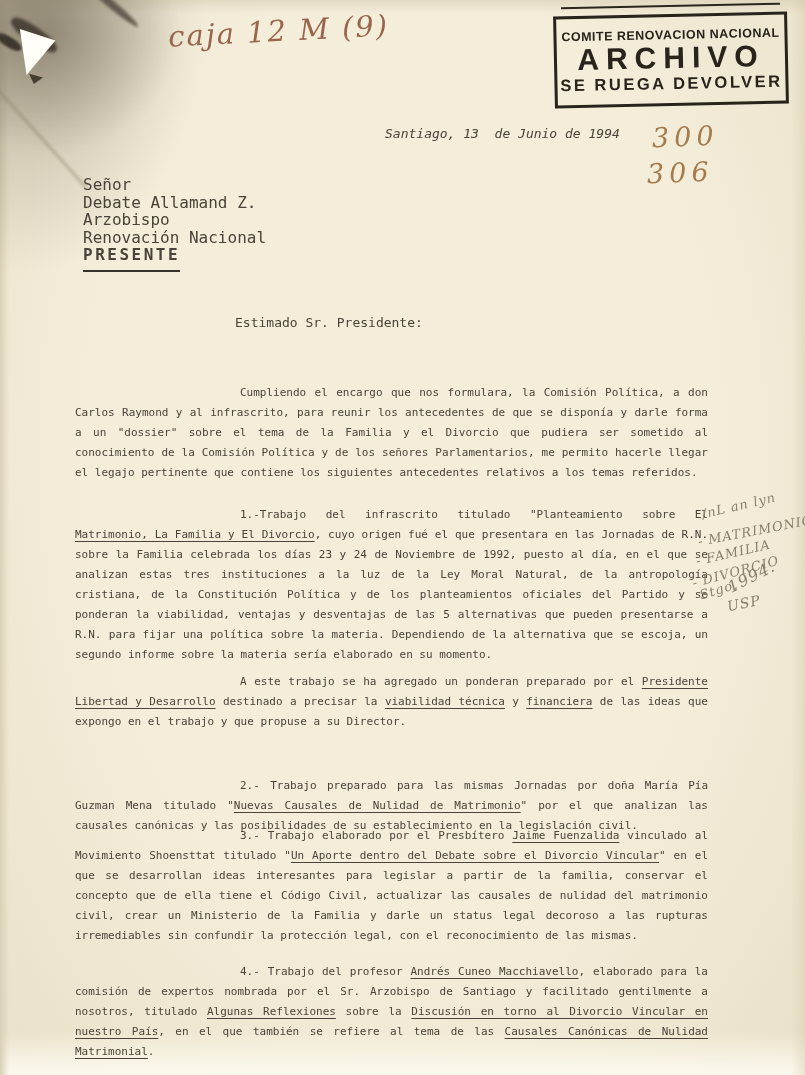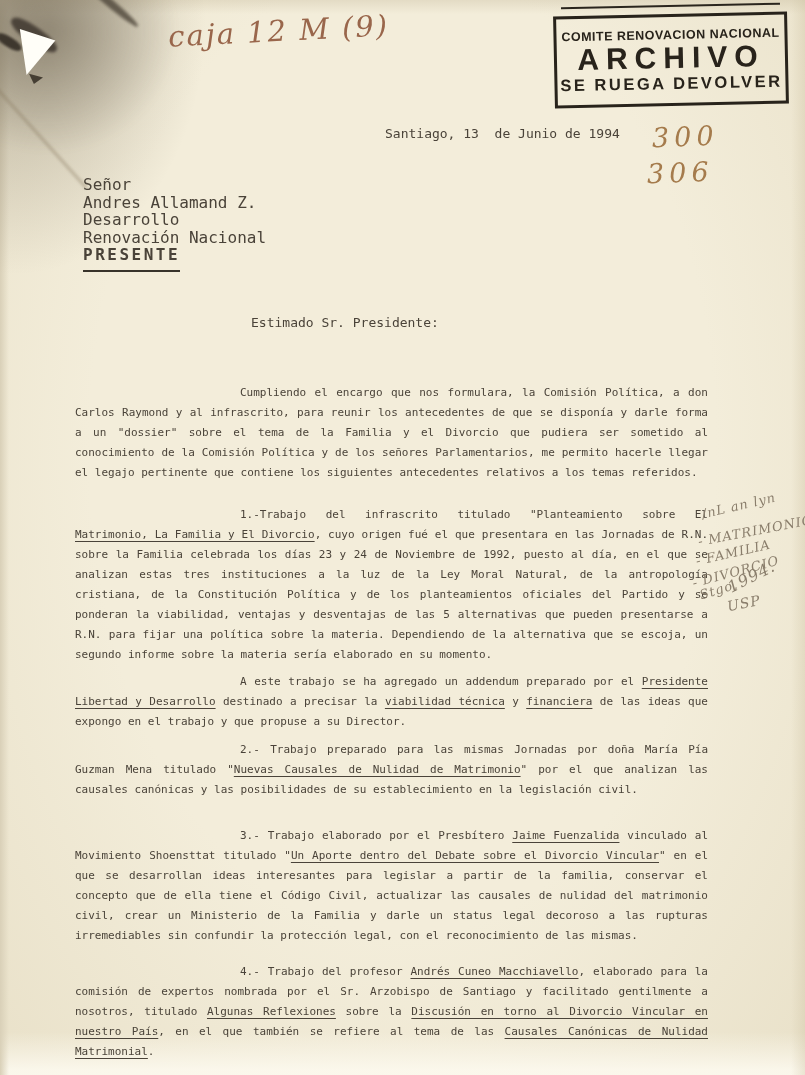--- a/index.html
+++ b/index.html
@@ -54,29 +54,29 @@
   .stamp { position:absolute; left:554px; top:14px; width:228px; height:86px;
     border:3px solid #28231b; transform:rotate(-1.2deg);
     display:flex; flex-direction:column; align-items:center; justify-content:center;
     color:#28231b; font-family:"Liberation Sans", sans-serif; }
   .stamp-l1 { font-size:12.5px; font-weight:bold; letter-spacing:.5px; white-space:nowrap; }
   .stamp-l2 { font-size:30px; font-weight:bold; letter-spacing:7px; line-height:32px; }
   .stamp-l3 { font-size:16.5px; font-weight:bold; letter-spacing:2.5px; white-space:nowrap; }
 
   
   .typed { color:#4a4339; }
-  .date { position:absolute; left:385px; top:126px; font-size:13px; white-space:pre; }
+  .date { position:absolute; left:385px; top:126px; font-size:13px; white-space:pre;font-style:italic; }
   .recipient { position:absolute; left:83px; top:176px; font-size:16px; line-height:17.6px; }
   .presente { font-weight:bold; letter-spacing:2.5px; border-bottom:2px solid #38332a;
     display:inline-block; padding-bottom:6px; }
-  .salutation { position:absolute; left:235px; top:315px; font-size:13px;margin-left:16px; }
+  .salutation { position:absolute; left:235px; top:315px; font-size:13px; }
   .para { position:absolute; left:75px; width:633px; font-size:11px; line-height:20px;
     text-align:justify; text-indent:165px; color:#4a4339; }
   .p1 { top:383px; } .p2 { top:505px; } .p3 { top:672px; }
-  .p4 { top:740px; } .p5 { top:826px; } .p6 { top:962px; }
+  .p4 { top:776px; } .p5 { top:826px; } .p6 { top:962px; }
   .u { text-decoration:underline; text-underline-offset:3px; text-decoration-thickness:1.2px; }
 </style>
 </head>
 <body>
 
 <div class="page">
 
   <div class="tear-wash"></div>
   <div class="tear-s1"></div>
   <div class="tear-s2"></div>
@@ -93,31 +93,31 @@
     <div class="stamp-l2">ARCHIVO</div>
     <div class="stamp-l3">SE RUEGA DEVOLVER</div>
   </div>
 
   <div class="date typed">Santiago, 13  de Junio de 1994</div>
   <div class="hw-num n300">300</div>
   <div class="hw-num n306">306</div>
 
   <div class="recipient typed">
     <div>Señor</div>
-    <div>Andres Allamand  Z.</div>
-    <div>Desarrollo</div>
+    <div>Debate Allamand  Z.</div>
+    <div>Arzobispo</div>
     <div>Renovación Nacional</div>
     <div><span class="presente">PRESENTE</span></div>
   </div>
 
   <div class="salutation typed">Estimado Sr. Presidente:</div>
 
   <div class="para p1"><span>Cumpliendo el encargo que nos formulara,  la Comisión Política, a don Carlos Raymond y al infrascrito, para reunir los antecedentes de que se disponía y darle forma a un "dossier" sobre el tema de la Familia y el Divorcio que pudiera ser sometido al conocimiento de la Comisión Política y de los señores Parlamentarios, me permito hacerle llegar el legajo pertinente que contiene los siguientes antecedentes relativos a los temas referidos.</span></div>
   <div class="para p2"><span>1.-Trabajo del infrascrito titulado  "Planteamiento sobre El </span><span class="u">Matrimonio, La Familia y El Divorcio</span><span>, cuyo origen fué el que presentara en las Jornadas de R.N. sobre la Familia celebrada los días 23 y 24 de Noviembre de 1992, puesto al día, en el que se analizan estas tres instituciones a la luz de la Ley Moral Natural, de la antropología cristiana, de la Constitución Política y de los planteamientos oficiales del Partido y se ponderan la viabilidad, ventajas y desventajas de las 5 alternativas que pueden presentarse  a R.N.  para fijar una política sobre la materia. Dependiendo de la alternativa que se escoja, un segundo informe sobre la materia sería elaborado en su momento.</span></div>
-  <div class="para p3"><span>A este trabajo se ha agregado un addendum preparado por el </span><span class="u">Presidente Libertad y Desarrollo</span><span> destinado a precisar la </span><span class="u">viabilidad técnica</span><span> y </span><span class="u">financiera</span><span> de las ideas que expongo en  el trabajo y que propuse a su Director.</span></div>
+  <div class="para p3"><span>A este trabajo se ha agregado un ponderan preparado por el </span><span class="u">Presidente Libertad y Desarrollo</span><span> destinado a precisar la </span><span class="u">viabilidad técnica</span><span> y </span><span class="u">financiera</span><span> de las ideas que expongo en  el trabajo y que propuse a su Director.</span></div>
   <div class="para p4"><span>2.- Trabajo preparado para las mismas Jornadas por doña María Pía Guzman Mena titulado "</span><span class="u">Nuevas Causales de Nulidad de Matrimonio</span><span>" por el que analizan las causales canónicas y las posibilidades de su establecimiento en la legislación civil.</span></div>
   <div class="para p5"><span>3.- Trabajo elaborado por el Presbítero </span><span class="u">Jaime Fuenzalida</span><span> vinculado al Movimiento Shoensttat titulado "</span><span class="u">Un Aporte dentro del Debate sobre el Divorcio Vincular</span><span>" en el que se desarrollan ideas interesantes para legislar a partir de la familia, conservar el concepto que de ella tiene el Código Civil, actualizar las causales de nulidad del matrimonio civil, crear un Ministerio de la Familia y darle un status legal decoroso a las rupturas irremediables sin confundir la protección legal, con el reconocimiento de las mismas.</span></div>
   <div class="para p6"><span>4.- Trabajo del profesor </span><span class="u">Andrés Cuneo Macchiavello</span><span>, elaborado para la comisión de expertos nombrada por el Sr. Arzobispo de Santiago y facilitado gentilmente a nosotros, titulado </span><span class="u">Algunas Reflexiones</span><span> sobre la </span><span class="u">Discusión en torno al Divorcio Vincular en nuestro País</span><span>, en el que también se refiere al tema de las </span><span class="u">Causales Canónicas de Nulidad Matrimonial</span><span>.</span></div>
 
   <div class="mn mn1">/nL an lyn</div>
   <div class="mn mn2">- MATRIMONIO</div>
   <div class="mn mn3">- FAMILIA</div>
   <div class="mn mn4">- DIVORCIO</div>
   <div class="mn mn5">1994.</div>
   <div class="mn mn6">Stgo,</div>

